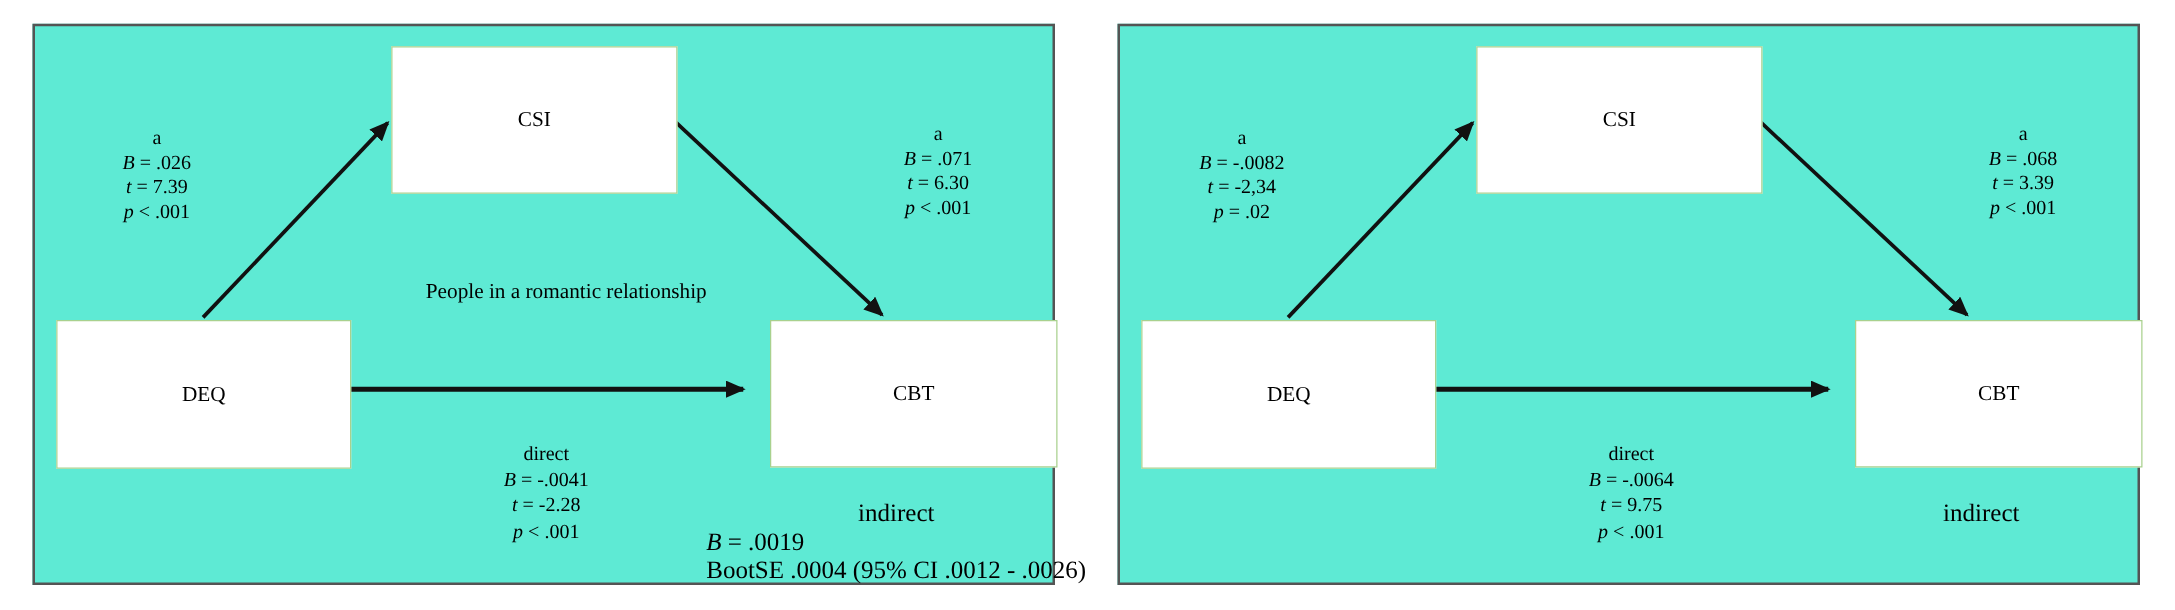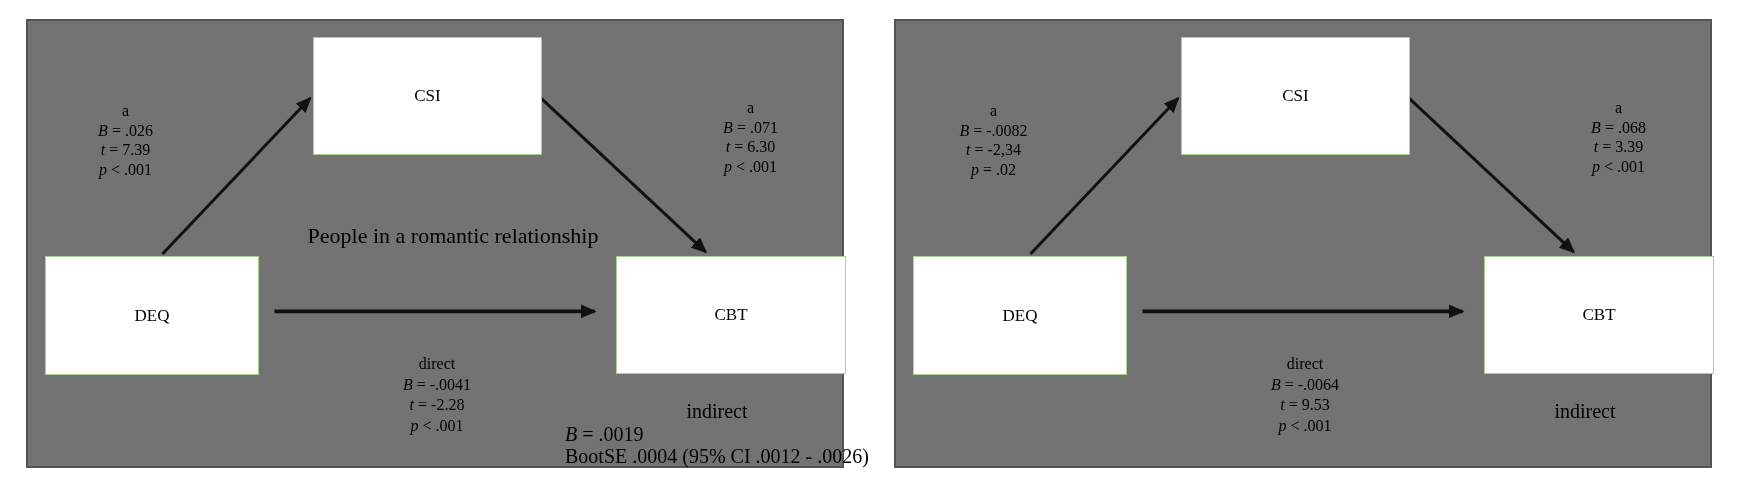--- a/index.html
+++ b/index.html
@@ -10,21 +10,21 @@
     background: var(--background, #ffffff);
     font-family: "Liberation Serif", "DejaVu Serif", serif;
     color: var(--text, #000000);
   }
   .panel {
     position: absolute;
     top: 19px;
     width: 818px;
     height: 449px;
     border: 2px solid var(--panel_border, #545454);
-    background: #737373;
+    background: #5eead4;
     box-sizing: border-box;
   }
   #panel-0 { left: 26px; }
   #panel-1 { left: 894px; }
   .arrows {
     position: absolute;
     left: 0; top: 0;
     width: 100%; height: 100%;
     pointer-events: none;
   }
@@ -36,37 +36,37 @@
     position: absolute;
     border: 1.5px solid var(--box_border, #a9d18e);
     background: #ffffff;
     box-sizing: border-box;
     display: flex;
     align-items: center;
     justify-content: center;
     font-size: 17px;
   }
   .box.mediator  { left: 285px; top: 16px;  width: 229px; height: 118px; }
-  .box.predictor { left: 17px;  top: 235px; width: 214px; height: 119px; }
+  .box.predictor { left: 17px;  top: 235px; width: 236px; height: 119px; }
   .box.outcome   { left: 588px; top: 235px; width: 230px; height: 118px; }
   .stat-block {
     position: absolute;
     text-align: center;
     font-size: 16px;
     line-height: 19.5px;
     white-space: nowrap;
   }
   .stat-block.a-left  { left: 40px;  top: 80px;  width: 115px; }
   .stat-block.a-right { left: 665px; top: 77px;  width: 115px; }
   .stat-block.direct-block { left: 344px; top: 333px; width: 130px; line-height: 20.5px; }
   .group-label {
     position: absolute;
     left: 270px; top: 202px; width: 310px;
     text-align: center;
-    font-size: 22px;
+    font-size: 17px;
   }
   .indirect-block {
     position: absolute;
     left: 537px; top: 379px; width: 280px;
     font-size: 20px;
     line-height: 22.5px;
     white-space: nowrap;
   }
   .indirect-block .stat-header { text-align: center; padding-left: 24px; }
   .indirect-block .stat-row { text-align: left; }
@@ -162,21 +162,21 @@
       <div class="stat-header">a</div>
       <div class="stat-row"><span class="sym">B</span><span> = .068</span></div>
       <div class="stat-row"><span class="sym">t</span><span> = 3.39</span></div>
       <div class="stat-row"><span class="sym">p</span><span> &lt; .001</span></div>
     </div>
 
 
     <div class="stat-block direct-block">
       <div class="stat-header">direct</div>
       <div class="stat-row"><span class="sym">B</span><span> = -.0064</span></div>
-      <div class="stat-row"><span class="sym">t</span><span> = 9.53</span></div>
+      <div class="stat-row"><span class="sym">t</span><span> = 9.75</span></div>
       <div class="stat-row"><span class="sym">p</span><span> &lt; .001</span></div>
     </div>
 
     <div class="indirect-block">
       <div class="stat-header">indirect</div>
     </div>
   </section>
 
 </div>
 

